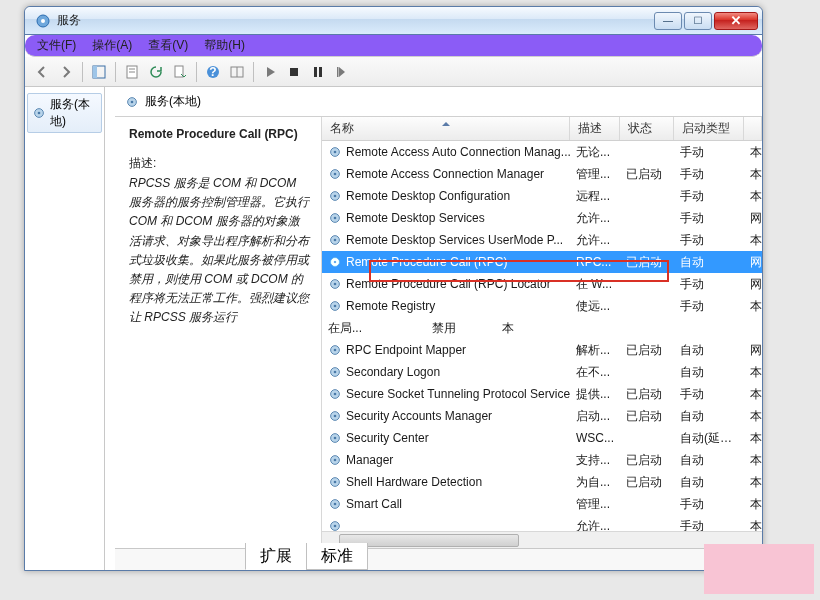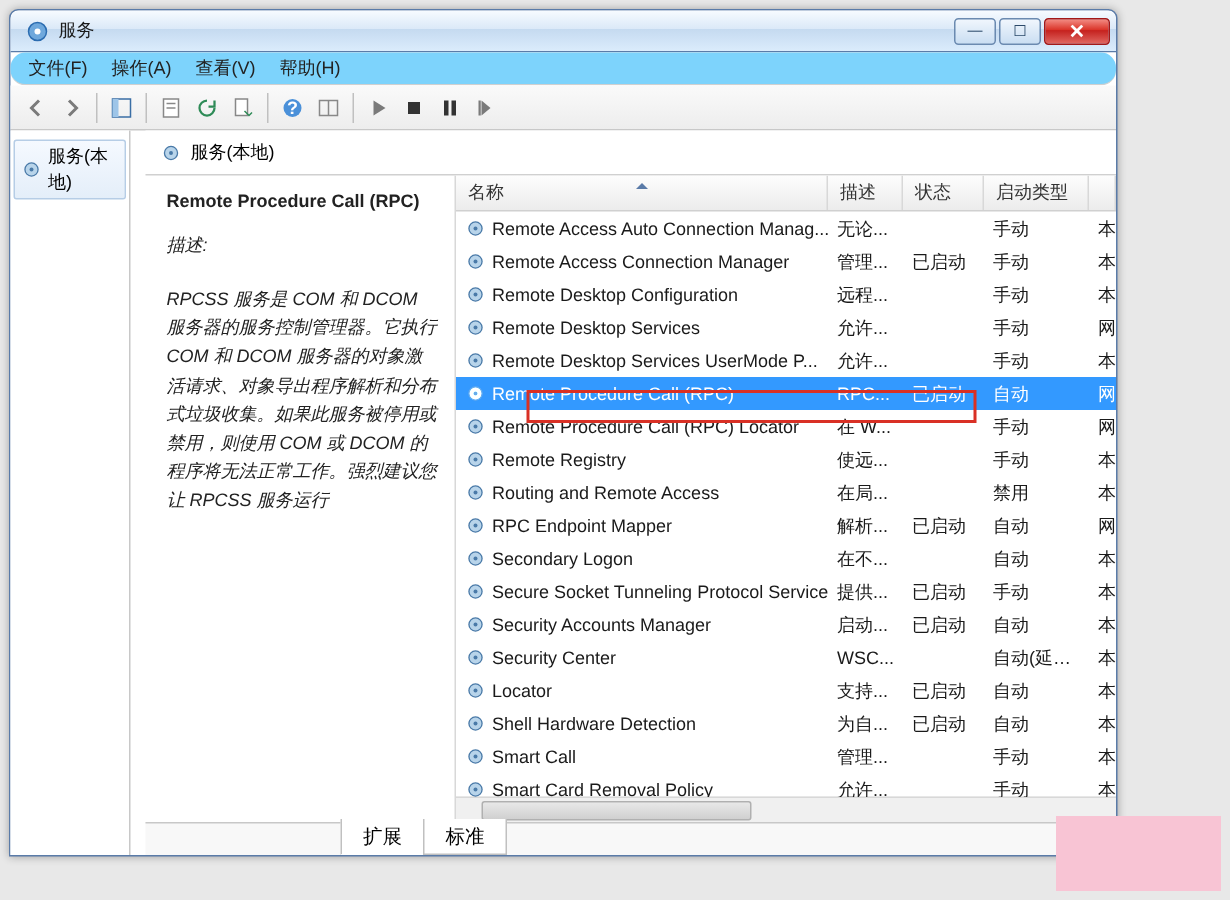--- a/index.html
+++ b/index.html
@@ -1,56 +1,56 @@
 <!DOCTYPE html>
 <html><head>
 <meta charset="utf-8">
 <style>
 *{margin:0;padding:0;box-sizing:border-box;font-family:"Microsoft YaHei","Segoe UI",Tahoma,sans-serif;font-size:12px;}
 body{background:#e8e8e8;width:820px;height:600px;overflow:hidden;position:relative;}
-.window{position:absolute;left:6px;top:6px;width:739px;height:565px;background:#fff;border:1px solid #5a7ba8;border-radius:6px 6px 0 0;box-shadow:0 0 6px rgba(0,0,0,.3);}
+.window{position:absolute;left:24px;top:6px;width:739px;height:565px;background:#fff;border:1px solid #5a7ba8;border-radius:6px 6px 0 0;box-shadow:0 0 6px rgba(0,0,0,.3);}
 .titlebar{height:28px;background:linear-gradient(#f7fbff,#dbe9f8 45%,#c5daf0 46%,#dbecfc);border-radius:6px 6px 0 0;display:flex;align-items:center;padding:0 4px;border-bottom:1px solid #5a7ba8;}
 .title-icon{width:16px;height:16px;margin:0 6px;}
 .title-text{flex:1;color:#1a1a1a;}
 .winbtns{display:flex;gap:2px;}
 .winbtn{width:28px;height:18px;border:1px solid #6b8ab0;border-radius:3px;background:linear-gradient(#f0f6fd,#cadef2);display:flex;align-items:center;justify-content:center;font-size:10px;color:#2b4a6a;cursor:default;}
 .winbtn.close{width:44px;background:linear-gradient(#f28b82,#d93025 45%,#c5221f 46%,#e06660);border-color:#a31818;color:#fff;font-size:13px;font-weight:bold;}
-.menubar{height:22px;background:#7dd3fc;border-bottom:1px solid #d0d0d0;display:flex;padding:0 4px;border-radius:10px;}
+.menubar{height:22px;background:#8b5cf6;border-bottom:1px solid #d0d0d0;display:flex;padding:0 4px;border-radius:10px;}
 .menu-item{padding:2px 8px;color:#222;}
 .toolbar{height:30px;background:linear-gradient(#fafafa,#ededed);border-bottom:1px solid #c8c8c8;display:flex;align-items:center;padding:0 6px;gap:2px;}
 .tbtn{width:22px;height:22px;border:1px solid transparent;display:flex;align-items:center;justify-content:center;border-radius:2px;}
 .tbtn svg{width:16px;height:16px;}
 .tbsep{width:1px;height:20px;background:#c0c0c0;margin:0 3px;}
 .body{display:flex;height:calc(100% - 28px - 22px - 30px);gap:10px;}
 .tree{width:120px;border-right:1px solid #c8c8c8;background:#fff;padding:6px 2px;}
 .tree-item{display:flex;align-items:center;gap:4px;padding:2px 4px;background:linear-gradient(#f5f9ff,#e4eef9);border:1px solid #b6cde6;border-radius:2px;}
 .main{flex:1;display:flex;flex-direction:column;}
 .panel-header{height:30px;border-bottom:1px solid #d0d0d0;display:flex;align-items:center;padding:0 10px;gap:6px;background:#fff;}
 .content{flex:1;display:flex;overflow:hidden;}
 .detail{width:206px;padding:10px 10px 10px 14px;color:#222;}
 .detail h3{font-size:12px;font-weight:bold;margin-bottom:14px;}
-.detail .lbl{margin-bottom:18px;font-style:italic;}
+.detail .lbl{margin-bottom:2px;}
 .detail .desc{line-height:1.6;font-style:italic;}
 .grid{flex:1;display:flex;flex-direction:column;border-left:1px solid #d8d8d8;}
 .ghead{display:flex;height:24px;background:linear-gradient(#fdfdfd,#ececec);border-bottom:1px solid #d0d0d0;}
 .gcol{border-right:1px solid #d8d8d8;padding:4px 8px;display:flex;align-items:center;color:#333;position:relative;}
 .gcol.sort::after{content:"";position:absolute;left:50%;top:1px;transform:translateX(-50%);border:4px solid transparent;border-bottom-color:#5a7ba8;}
 .c1{width:248px;text-align:center;} .c2{width:50px;} .c3{width:54px;} .c4{width:70px;} .c5{width:18px;}
 .grows{flex:1;overflow-y:auto;overflow-x:hidden;}
 .grow{display:flex;height:22px;align-items:center;color:#1a1a1a;}
 .grow .gc{padding:0 6px;white-space:nowrap;overflow:hidden;text-overflow:ellipsis;}
 .grow .gc1{width:248px;display:flex;align-items:center;gap:4px;}
 .grow .gc2{width:50px;} .grow .gc3{width:54px;} .grow .gc4{width:70px;} .grow .gc5{width:18px;}
 .grow.sel{background:#3399ff;color:#fff;}
 .grow.sel .gear{filter:brightness(1.4);}
 .highlight{position:absolute;border:2px solid #d93025;pointer-events:none;}
 .hscroll{height:17px;background:#f0f0f0;border-top:1px solid #d8d8d8;display:flex;align-items:center;}
 .hscroll .thumb{width:180px;height:13px;margin-left:17px;background:linear-gradient(#e8e8e8,#d0d0d0);border:1px solid #b0b0b0;border-radius:2px;}
 .tabs{height:22px;border-top:1px solid #c8c8c8;display:flex;align-items:flex-end;padding-left:130px;background:#f8f8f8;}
-.tab{padding:3px 14px 2px;border:1px solid #c0c0c0;border-top:none;background:#fff;margin-right:-1px;font-size:13px;}
+.tab{padding:3px 14px 2px;border:1px solid #c0c0c0;border-top:none;background:#fff;margin-right:-1px;font-size:16px;}
 .tab.active{background:#fff;border-bottom-color:#fff;}
 .gear{width:14px;height:14px;flex-shrink:0;}
 .pink{position:absolute;right:6px;bottom:6px;width:110px;height:50px;background:#f8c4d4;}
 
 .grows::-webkit-scrollbar{width:17px;}
 .grows::-webkit-scrollbar-track{background:#f0f0f0;border-left:1px solid #d8d8d8;}
 .grows::-webkit-scrollbar-thumb{background:linear-gradient(90deg,#e8e8e8,#d0d0d0);border:1px solid #b0b0b0;border-radius:2px;}
 </style>
 </head>
 <body>
@@ -286,27 +286,20 @@
                     <circle cx="8" cy="8" r="1.5" fill="#4a7aa8"></circle>
                   </svg>
                   <span>Remote Registry</span>
                 </div>
                 <div class="gc gc2">使远...</div>
                 <div class="gc gc3"></div>
                 <div class="gc gc4">手动</div>
                 <div class="gc gc5">本</div>
               </div>
               <div class="grow">
-                <div class="gc gc1">
-                  <svg class="gear" viewBox="0 0 16 16">
-                    <circle cx="8" cy="8" r="5" fill="#b8d4ea" stroke="#4a7aa8"></circle>
-                    <circle cx="8" cy="8" r="1.5" fill="#4a7aa8"></circle>
-                  </svg>
-                  <span>Routing and Remote Access</span>
-                </div>
                 <div class="gc gc2">在局...</div>
                 <div class="gc gc3"></div>
                 <div class="gc gc4">禁用</div>
                 <div class="gc gc5">本</div>
               </div>
               <div class="grow">
                 <div class="gc gc1">
                   <svg class="gear" viewBox="0 0 16 16">
                     <circle cx="8" cy="8" r="5" fill="#b8d4ea" stroke="#4a7aa8"></circle>
                     <circle cx="8" cy="8" r="1.5" fill="#4a7aa8"></circle>
@@ -369,21 +362,21 @@
                 <div class="gc gc3"></div>
                 <div class="gc gc4">自动(延迟...</div>
                 <div class="gc gc5">本</div>
               </div>
               <div class="grow">
                 <div class="gc gc1">
                   <svg class="gear" viewBox="0 0 16 16">
                     <circle cx="8" cy="8" r="5" fill="#b8d4ea" stroke="#4a7aa8"></circle>
                     <circle cx="8" cy="8" r="1.5" fill="#4a7aa8"></circle>
                   </svg>
-                  <span>Locator</span>
+                  <span>Manager</span>
                 </div>
                 <div class="gc gc2">支持...</div>
                 <div class="gc gc3">已启动</div>
                 <div class="gc gc4">自动</div>
                 <div class="gc gc5">本</div>
               </div>
               <div class="grow">
                 <div class="gc gc1">
                   <svg class="gear" viewBox="0 0 16 16">
                     <circle cx="8" cy="8" r="5" fill="#b8d4ea" stroke="#4a7aa8"></circle>
@@ -408,21 +401,20 @@
                 <div class="gc gc3"></div>
                 <div class="gc gc4">手动</div>
                 <div class="gc gc5">本</div>
               </div>
               <div class="grow">
                 <div class="gc gc1">
                   <svg class="gear" viewBox="0 0 16 16">
                     <circle cx="8" cy="8" r="5" fill="#b8d4ea" stroke="#4a7aa8"></circle>
                     <circle cx="8" cy="8" r="1.5" fill="#4a7aa8"></circle>
                   </svg>
-                  <span>Smart Card Removal Policy</span>
                 </div>
                 <div class="gc gc2">允许...</div>
                 <div class="gc gc3"></div>
                 <div class="gc gc4">手动</div>
                 <div class="gc gc5">本</div>
               </div>
             </div>
           <div class="hscroll">
               <div class="thumb"></div>
             </div>

